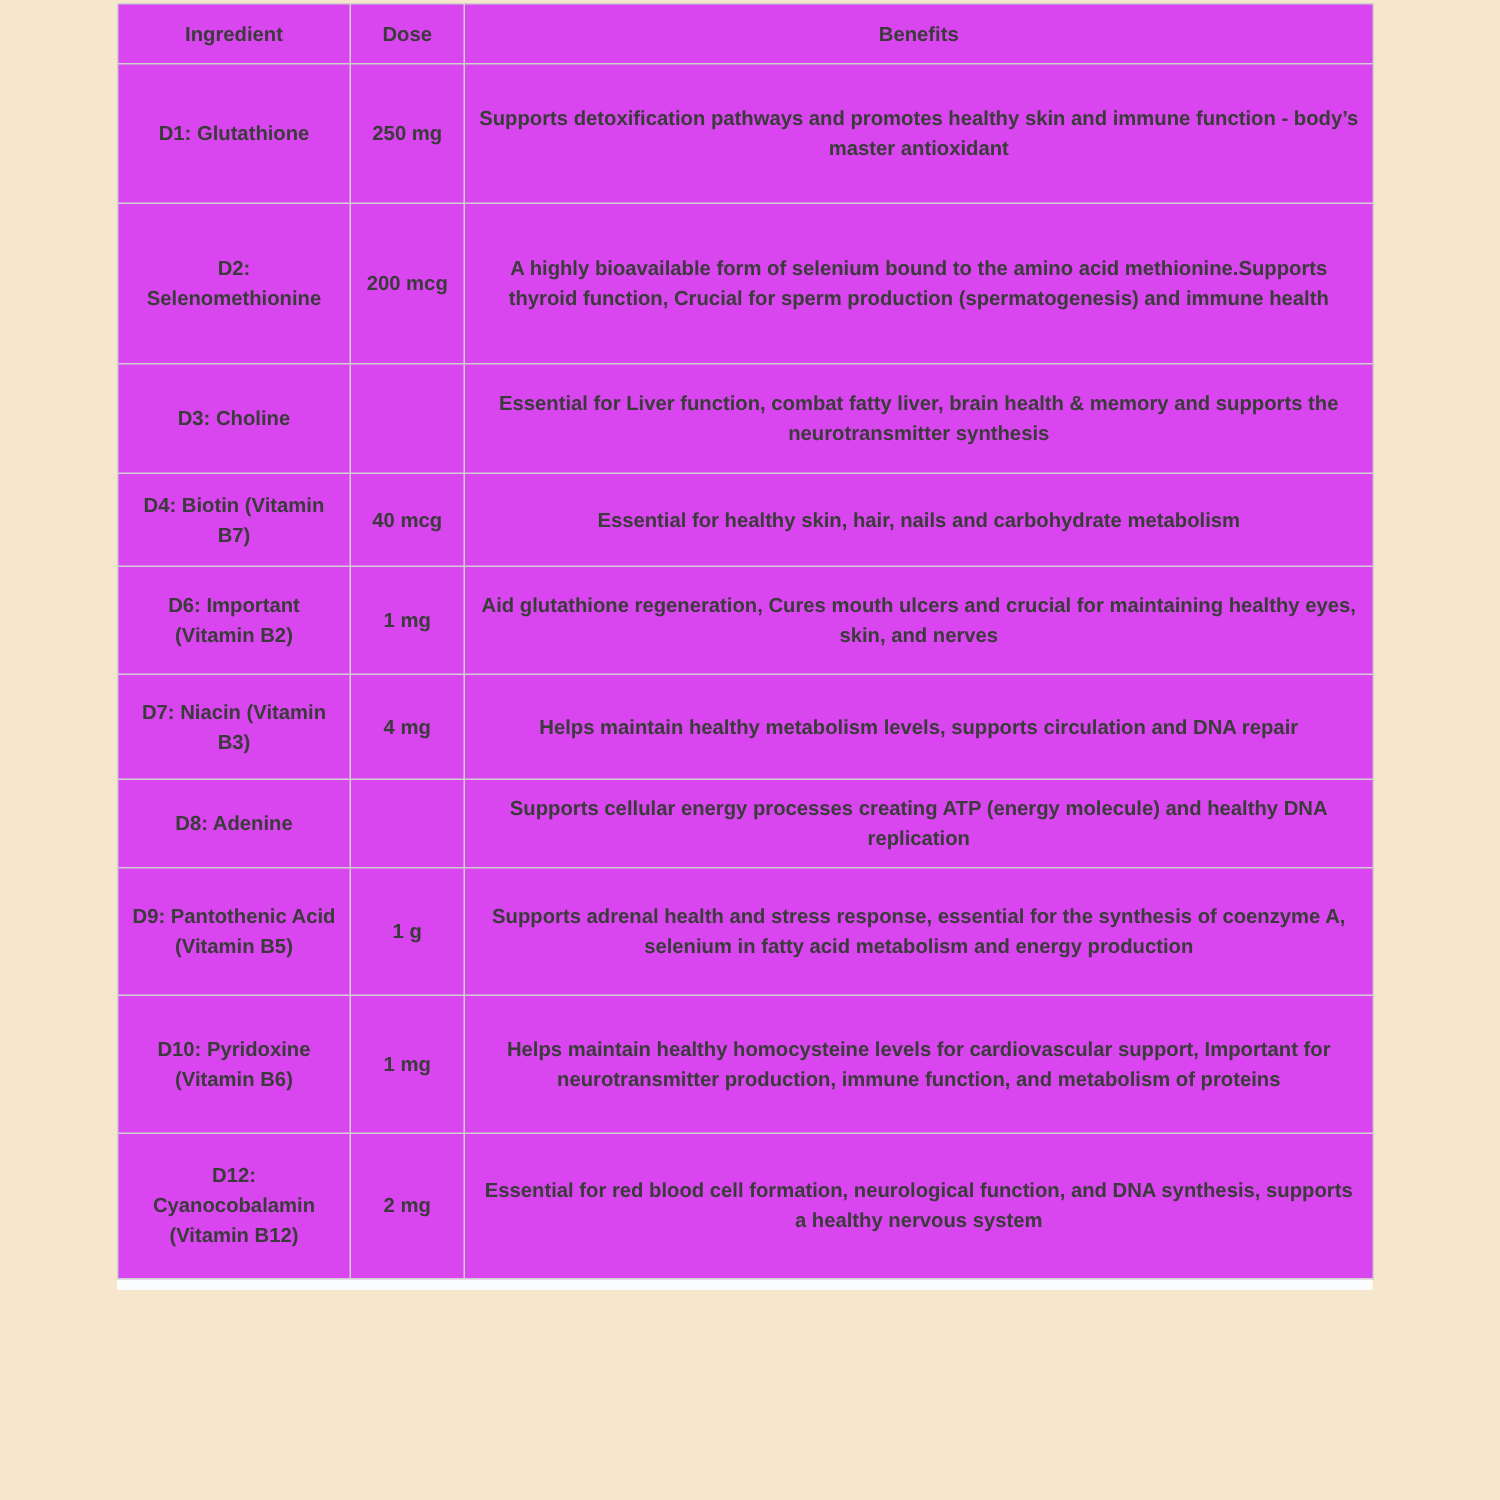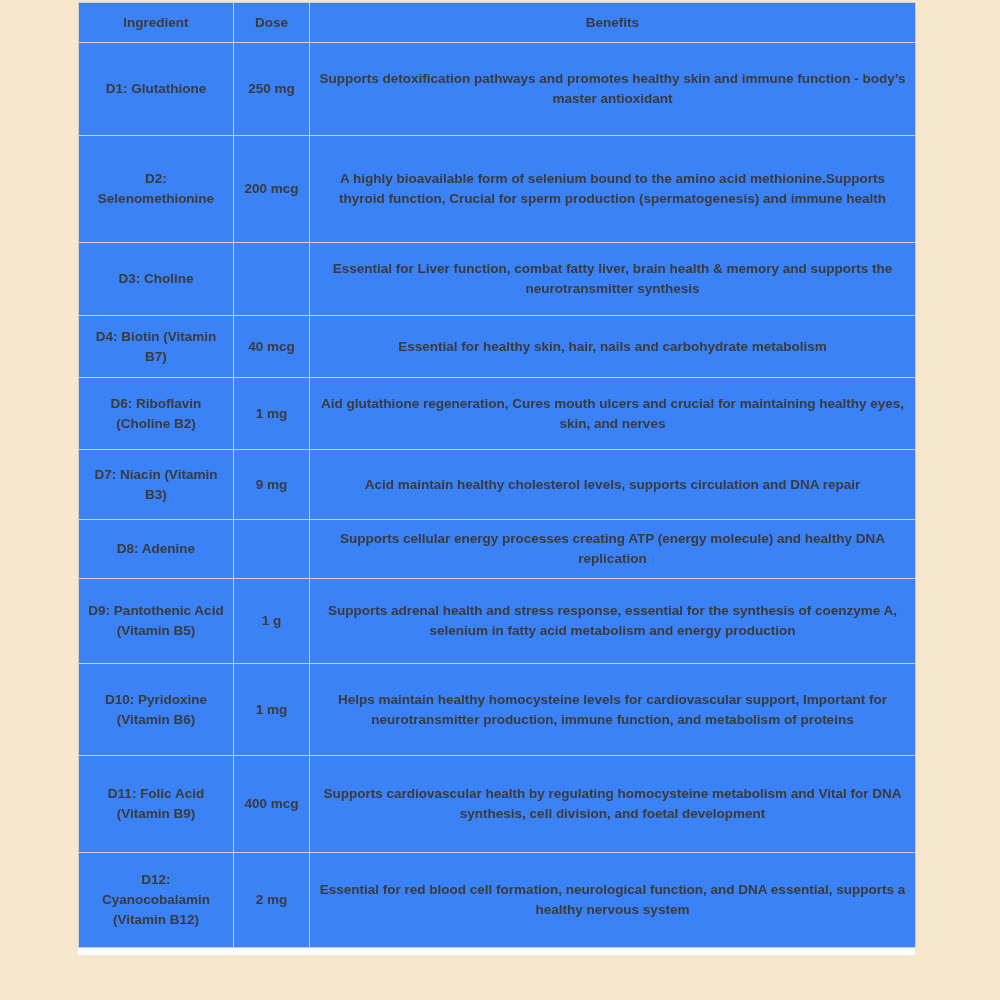--- a/index.html
+++ b/index.html
@@ -14,21 +14,21 @@
   .table-wrap {
     position: absolute;
     left: 78px;
     top: 2px;
     width: 837px;
   }
   table.supplement {
     border-collapse: collapse;
     width: 100%;
     table-layout: fixed;
-    background: #3b82f6;
+    background: #d946ef;
   }
   table.supplement th,
   table.supplement td {
     border: 1px solid #cfcfcf;
     font-weight: bold;
     font-size: 13.5px;
     line-height: 20px;
     color: #3b3b3b;
     text-align: center;
     vertical-align: middle;
@@ -92,50 +92,45 @@
         <td>D3: Choline</td>
         <td></td>
         <td>Essential for Liver function, combat fatty liver, brain health &amp; memory and supports the neurotransmitter synthesis</td>
       </tr>
       <tr>
         <td>D4: Biotin (Vitamin B7)</td>
         <td>40 mcg</td>
         <td>Essential for healthy skin, hair, nails and carbohydrate metabolism</td>
       </tr>
       <tr>
-        <td>D6: Riboflavin (Choline B2)</td>
+        <td>D6: Important (Vitamin B2)</td>
         <td>1 mg</td>
         <td>Aid glutathione regeneration, Cures mouth ulcers and crucial for maintaining healthy eyes, skin, and nerves</td>
       </tr>
       <tr>
         <td>D7: Niacin (Vitamin B3)</td>
-        <td>9 mg</td>
-        <td>Acid maintain healthy cholesterol levels, supports circulation and DNA repair</td>
+        <td>4 mg</td>
+        <td>Helps maintain healthy metabolism levels, supports circulation and DNA repair</td>
       </tr>
       <tr>
         <td>D8: Adenine</td>
         <td></td>
         <td>Supports cellular energy processes creating ATP (energy molecule) and healthy DNA replication</td>
       </tr>
       <tr>
         <td>D9: Pantothenic Acid (Vitamin B5)</td>
         <td>1 g</td>
         <td>Supports adrenal health and stress response, essential for the synthesis of coenzyme A, selenium in fatty acid metabolism and energy production</td>
       </tr>
       <tr>
         <td>D10: Pyridoxine (Vitamin B6)</td>
         <td>1 mg</td>
         <td>Helps maintain healthy homocysteine levels for cardiovascular support, Important for neurotransmitter production, immune function, and metabolism of proteins</td>
       </tr>
       <tr>
-        <td>D11: Folic Acid (Vitamin B9)</td>
-        <td>400 mcg</td>
-        <td>Supports cardiovascular health by regulating homocysteine metabolism and Vital for DNA synthesis, cell division, and foetal development</td>
-      </tr>
-      <tr>
         <td>D12: Cyanocobalamin (Vitamin B12)</td>
         <td>2 mg</td>
-        <td>Essential for red blood cell formation, neurological function, and DNA essential, supports a healthy nervous system</td>
+        <td>Essential for red blood cell formation, neurological function, and DNA synthesis, supports a healthy nervous system</td>
       </tr>
     </tbody>
   </table>
   <div class="cutoff-strip"></div>
 </div>
 
 </body></html>

